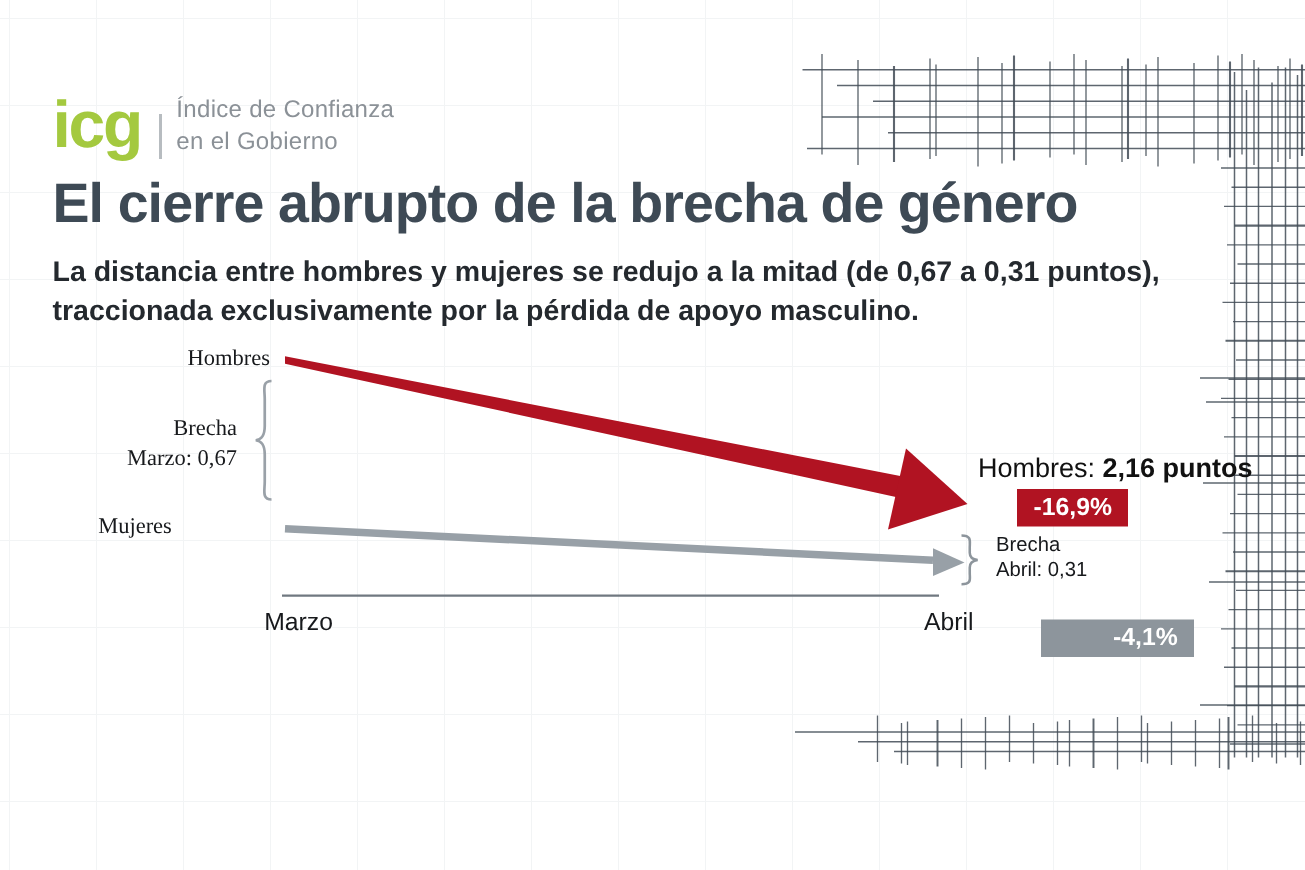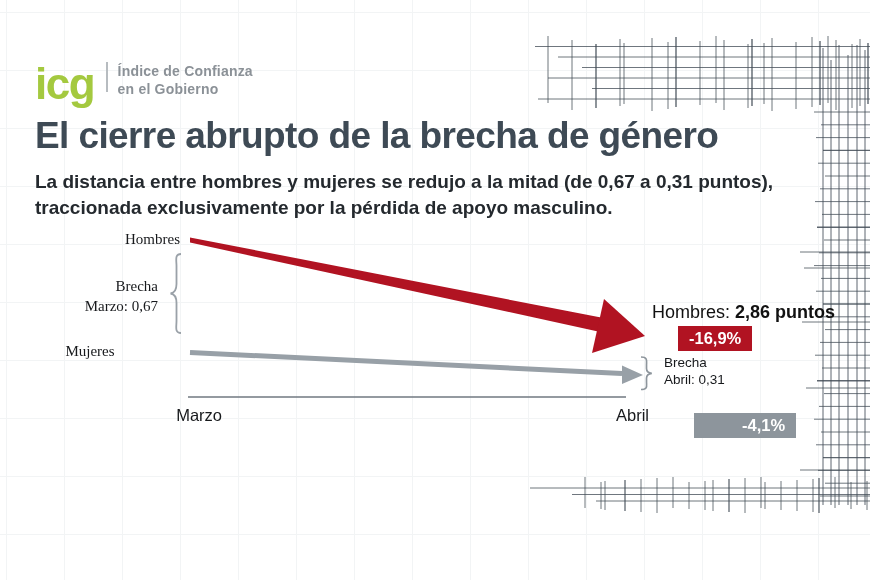--- a/index.html
+++ b/index.html
@@ -4,24 +4,24 @@
 <style>
   html,body{margin:0;padding:0;background:#fff;}
   .canvas{
     position:relative;width:870px;height:580px;overflow:hidden;background:#fff;
     background-image:linear-gradient(#f2f4f5 1px,transparent 1px),linear-gradient(90deg,#f2f4f5 1px,transparent 1px);
     background-size:58px 58px;background-position:6px 12px;
     font-family:"Liberation Sans",sans-serif;color:#1c1f22;
   }
   svg.layer{position:absolute;left:0;top:0;pointer-events:none;}
   
-  .logo-row{position:absolute;left:35px;top:62px;display:flex;align-items:flex-start;}
+  .logo-row{position:absolute;left:35px;top:62px;display:flex;align-items:flex-end;}
   .logo-text{font-size:44px;font-weight:800;color:#a4c93f;letter-spacing:-1.5px;line-height:1;}
   .logo-sep{width:1.5px;height:30px;background:#b7bcc0;margin:0 10px 0 12px;}
-  .logo-tagline{font-size:14px;font-weight:700;color:#8b9197;line-height:1.3;letter-spacing:.2px;}
+  .logo-tagline{font-size:16px;font-weight:400;color:#8b9197;line-height:1.3;letter-spacing:.2px;}
   
   .page-title{position:absolute;left:35px;top:115px;font-size:37px;font-weight:800;color:#3e4a55;letter-spacing:-.6px;white-space:nowrap;}
   .page-subtitle{position:absolute;left:35px;top:169px;width:740px;font-size:19px;line-height:1.38;color:#24292e;font-weight:bold;}
   
   .lbl{position:absolute;font-size:15px;color:#17191c;font-family:Liberation Serif, serif;}
   .lbl-hombres{left:0;top:231px;width:180px;text-align:right;}
   .lbl-brecha-marzo{left:0;top:276px;width:158px;text-align:right;line-height:1.35;}
   .lbl-mujeres{left:0;top:343px;width:180px;text-align:center;}
   .axis-lbl{position:absolute;top:406px;font-size:16.5px;color:#17191c;text-align:right;}
   .axis-marzo{left:158px;width:64px;}
@@ -174,21 +174,21 @@
   <div class="lbl lbl-hombres">Hombres</div>
   <div class="lbl lbl-brecha-marzo">
     <div>Brecha</div>
     <div>Marzo: 0,67</div>
   </div>
   <div class="lbl lbl-mujeres">Mujeres</div>
   <div class="axis-lbl axis-marzo">Marzo</div>
   <div class="axis-lbl axis-abril">Abril</div>
 
   <div class="annot annot-hombres">
-    <span class="pre">Hombres:</span><span class="val">2,86 puntos</span>
+    <span class="pre">Hombres:</span><span class="val">2,16 puntos</span>
   </div>
   <div class="badge badge-red">-16,9%</div>
   <div class="brecha-abril">
     <div>Brecha</div>
     <div>Abril: 0,31</div>
   </div>
   <div class="badge badge-gray">-4,1%</div>
 
 
 </div>

